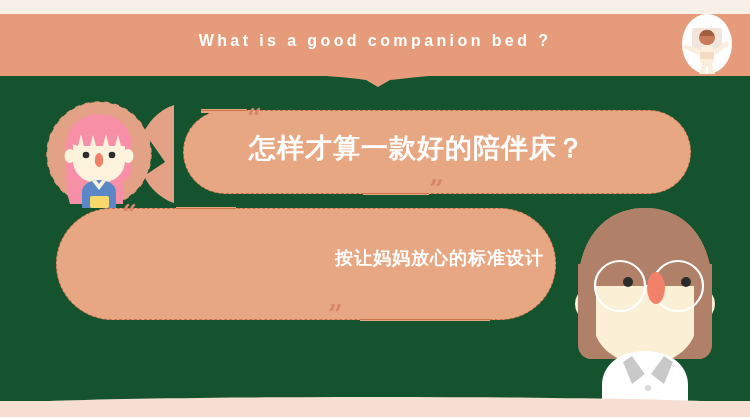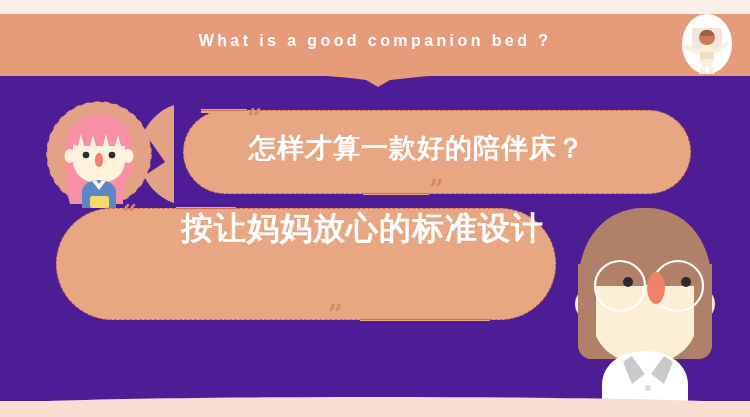--- a/index.html
+++ b/index.html
@@ -1,21 +1,21 @@
 <!DOCTYPE html>
 <html><head>
 <meta charset="utf-8">
 <style>
   html,body{margin:0;padding:0;}
   body{
     width:750px;height:417px;overflow:hidden;
     font-family:"Liberation Sans","DejaVu Sans",sans-serif;
     background:#F5CBB5;
   }
-  .stage{position:relative;width:750px;height:417px;overflow:hidden;background:#4c1d95;}
+  .stage{position:relative;width:750px;height:417px;overflow:hidden;background:#14532d;}
 
   
   .top-strip{position:absolute;left:0;top:0;width:750px;height:14px;background:#F8EFE8;}
 
   
   .header-band{position:absolute;left:0;top:14px;width:750px;height:62px;background:#E69C7A;}
   .header-notch{position:absolute;left:0;top:62px;width:750px;height:26px;overflow:hidden;pointer-events:none;}
   .header-notch svg{display:block;}
 
   .header-title{
@@ -59,21 +59,21 @@
     font-family:"DejaVu Serif","Liberation Serif",serif;
     line-height:1;
   }
   .seg{position:absolute;height:0;border-top:1.5px solid #C9714A;}
 
   #bubble1{left:183px;top:110px;width:508px;height:84px;}
   #bubble1 .txt{left:66px;top:20px;font-size:27px;}
   #bubble1 .ghost{left:-11px;top:9px;width:508px;height:84px;}
 
   #bubble2{left:56px;top:208px;width:500px;height:112px;}
-  #bubble2 .txt{left:68px;top:2px;font-size:32px;line-height:36px;white-space:normal;width:420px;}
+  #bubble2 .txt{left:68px;top:32px;font-size:18px;line-height:36px;white-space:normal;width:420px;}
   #bubble2 .ghost{left:10px;top:10px;width:500px;height:112px;}
 
   
   .cover{position:absolute;background:#E8A783;}
 
   
   .woman{position:absolute;left:540px;top:196px;width:210px;height:221px;}
   .woman svg{display:block;}
 
   

